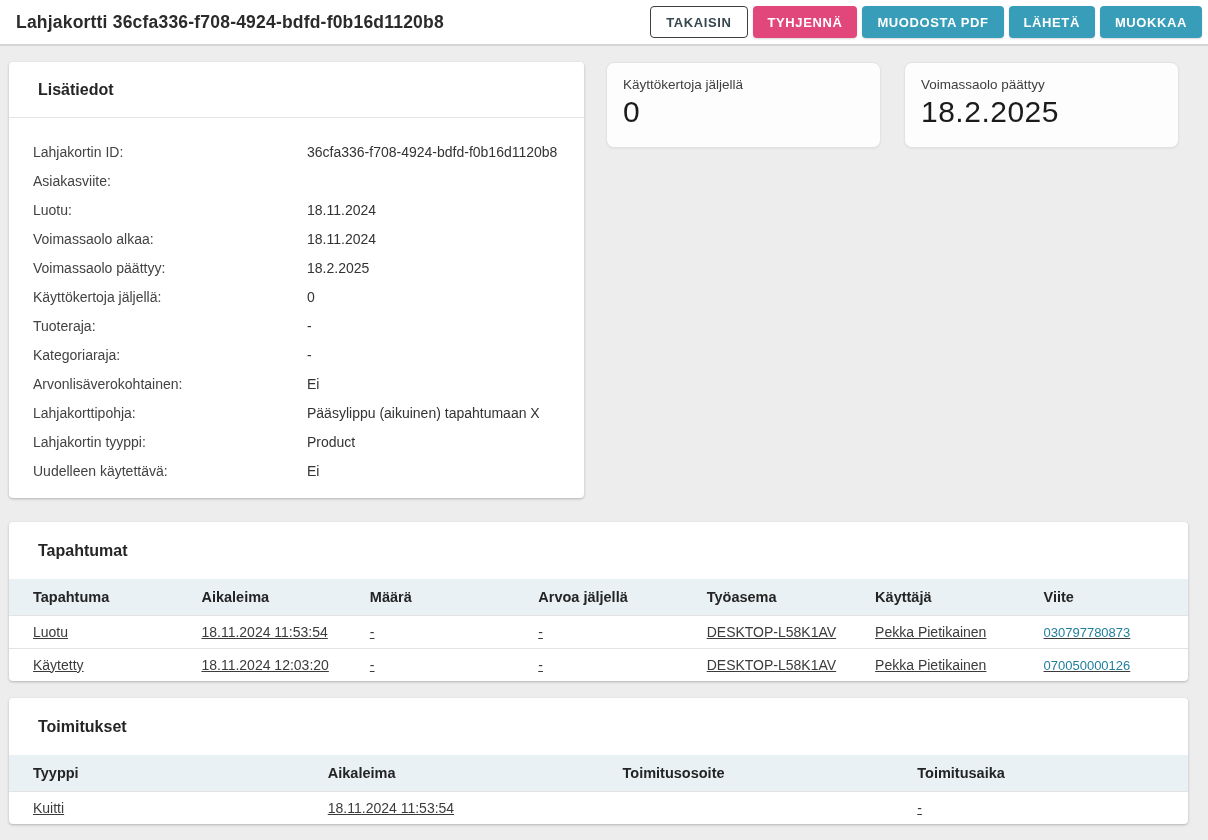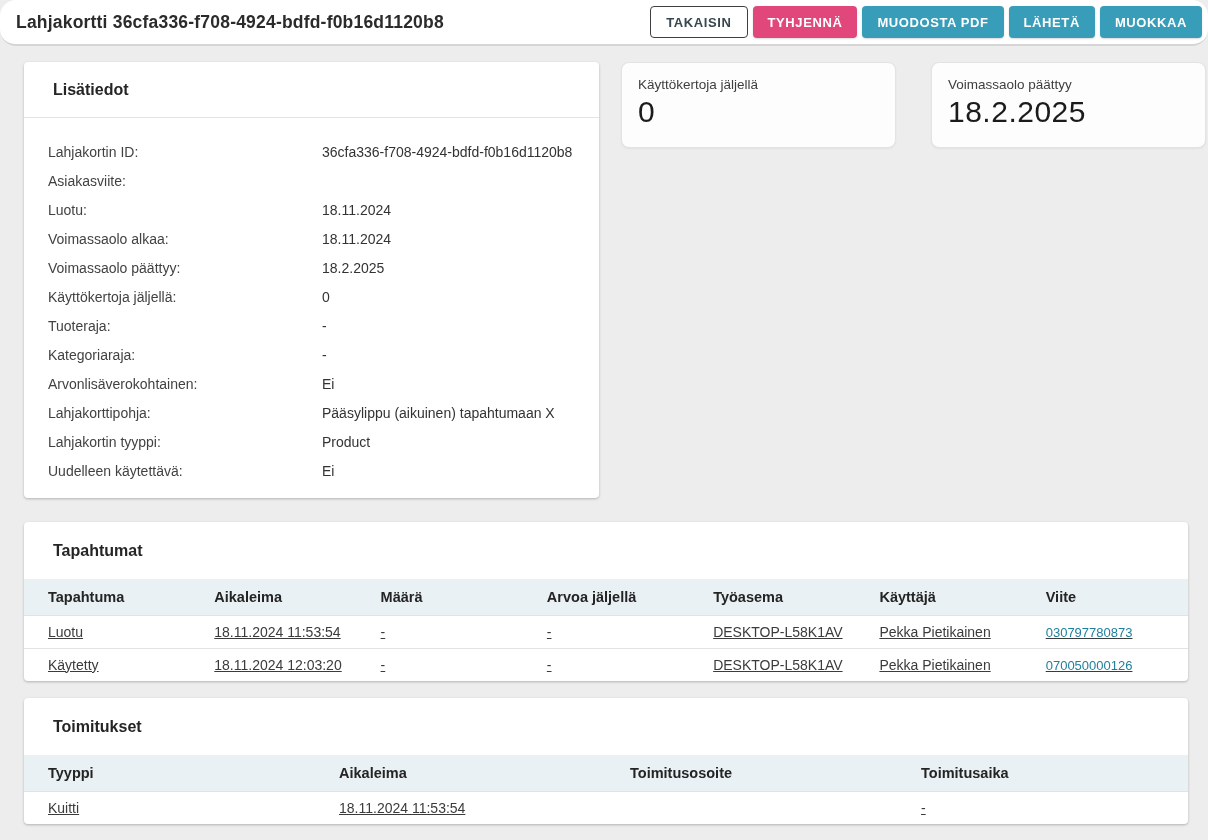--- a/index.html
+++ b/index.html
@@ -15,54 +15,53 @@
     width:1208px;height:840px;overflow:hidden;
     background:var(--page-bg);
     font-family:"Liberation Sans",sans-serif;
     color:#333;
   }
   
   .topbar{
     height:46px;background:#ffffff;border-bottom:2px solid #d5d5d5;
     display:flex;align-items:center;justify-content:space-between;
     padding:0 6px 0 16px;
-    border-radius:16px;
   }
   .page-title{
     font-size:17.5px;font-weight:600;color:#2b2b2b;margin:0;letter-spacing:.2px;
   }
   .btn-row{display:flex;gap:5px;align-items:center;padding-left:48px;}
   .btn{
     height:32px;padding:0 15px;border-radius:4px;border:none;
     font-family:inherit;font-size:13px;font-weight:600;letter-spacing:.6px;
     cursor:pointer;box-shadow:0 1px 2px rgba(0,0,0,.15);
   }
   .btn-outline{background:#ffffff;border:1px solid #3f3f3f;color:#37474f;box-shadow:none;}
   .btn-pink{background:var(--pink);color:#ffffff;}
   .btn-teal{background:var(--teal);color:#ffffff;}
   
-  .main{padding:16px 20px 0 24px;}
+  .main{padding:16px 20px 0 9px;}
   .top-section{display:flex;align-items:flex-start;margin-bottom:24px;}
   .card{
     background:#ffffff;border-radius:4px;
     box-shadow:0 1px 3px rgba(0,0,0,.18),0 1px 2px rgba(0,0,0,.08);
   }
   .card-title-bar{
     height:57px;display:flex;align-items:center;padding:0 29px;
     font-size:16px;font-weight:600;color:#252525;
   }
   
   .details-card{width:575px;flex:none;}
   .details-card .card-title-bar{border-bottom:1px solid #e4e4e4;height:56px;}
   .details-rows{padding:13px 24px 19px;}
   .detail-row{display:flex;align-items:flex-end;height:29px;font-size:14px;}
   .detail-label{width:274px;flex:none;color:#424242;}
   .detail-value{color:#333;}
   
-  .stat-region{display:flex;gap:35px;margin-left:22px;}
+  .stat-region{display:flex;gap:23px;margin-left:22px;}
   .stat-card{
     width:275px;height:86px;background:#fdfdfd;
     border:1px solid #e3e3e3;border-radius:8px;
     padding:14px 16px;box-shadow:0 1px 2px rgba(0,0,0,.05);
   }
   .stat-label{font-size:13.5px;color:#3e3e3e;}
   .stat-value{font-size:30px;color:#1b1b1b;margin-top:3px;letter-spacing:.5px;font-weight:400;}
   
   .table-card{margin-bottom:17px;overflow:hidden;}
   table{width:100%;border-collapse:collapse;table-layout:fixed;}

